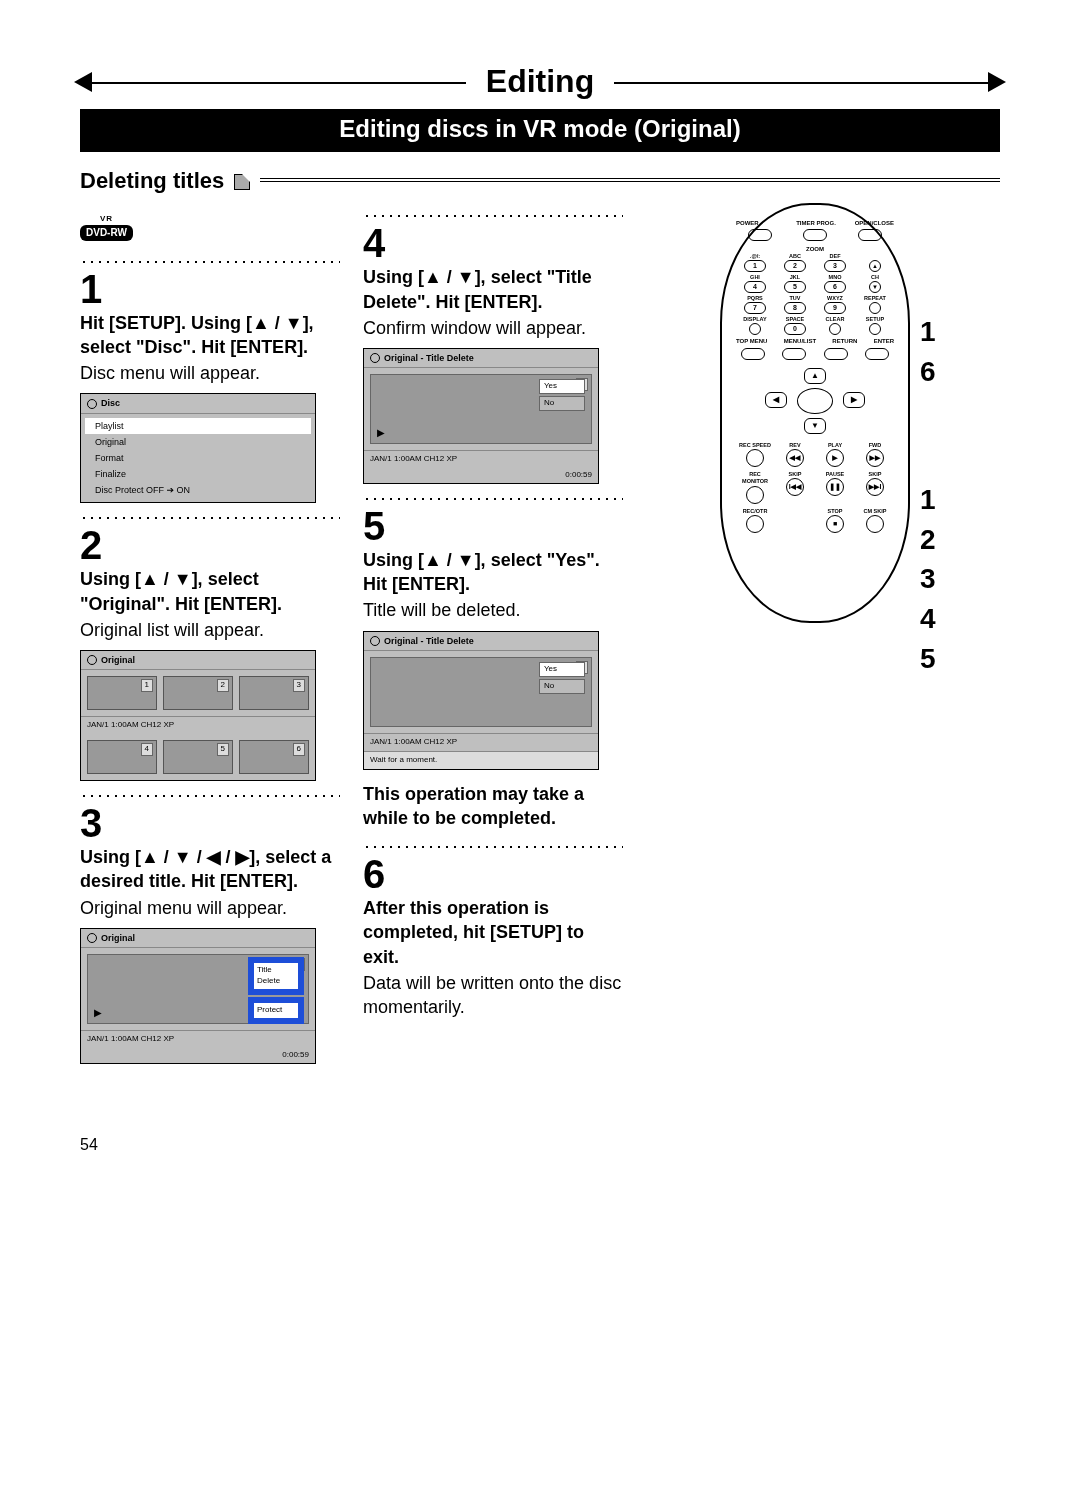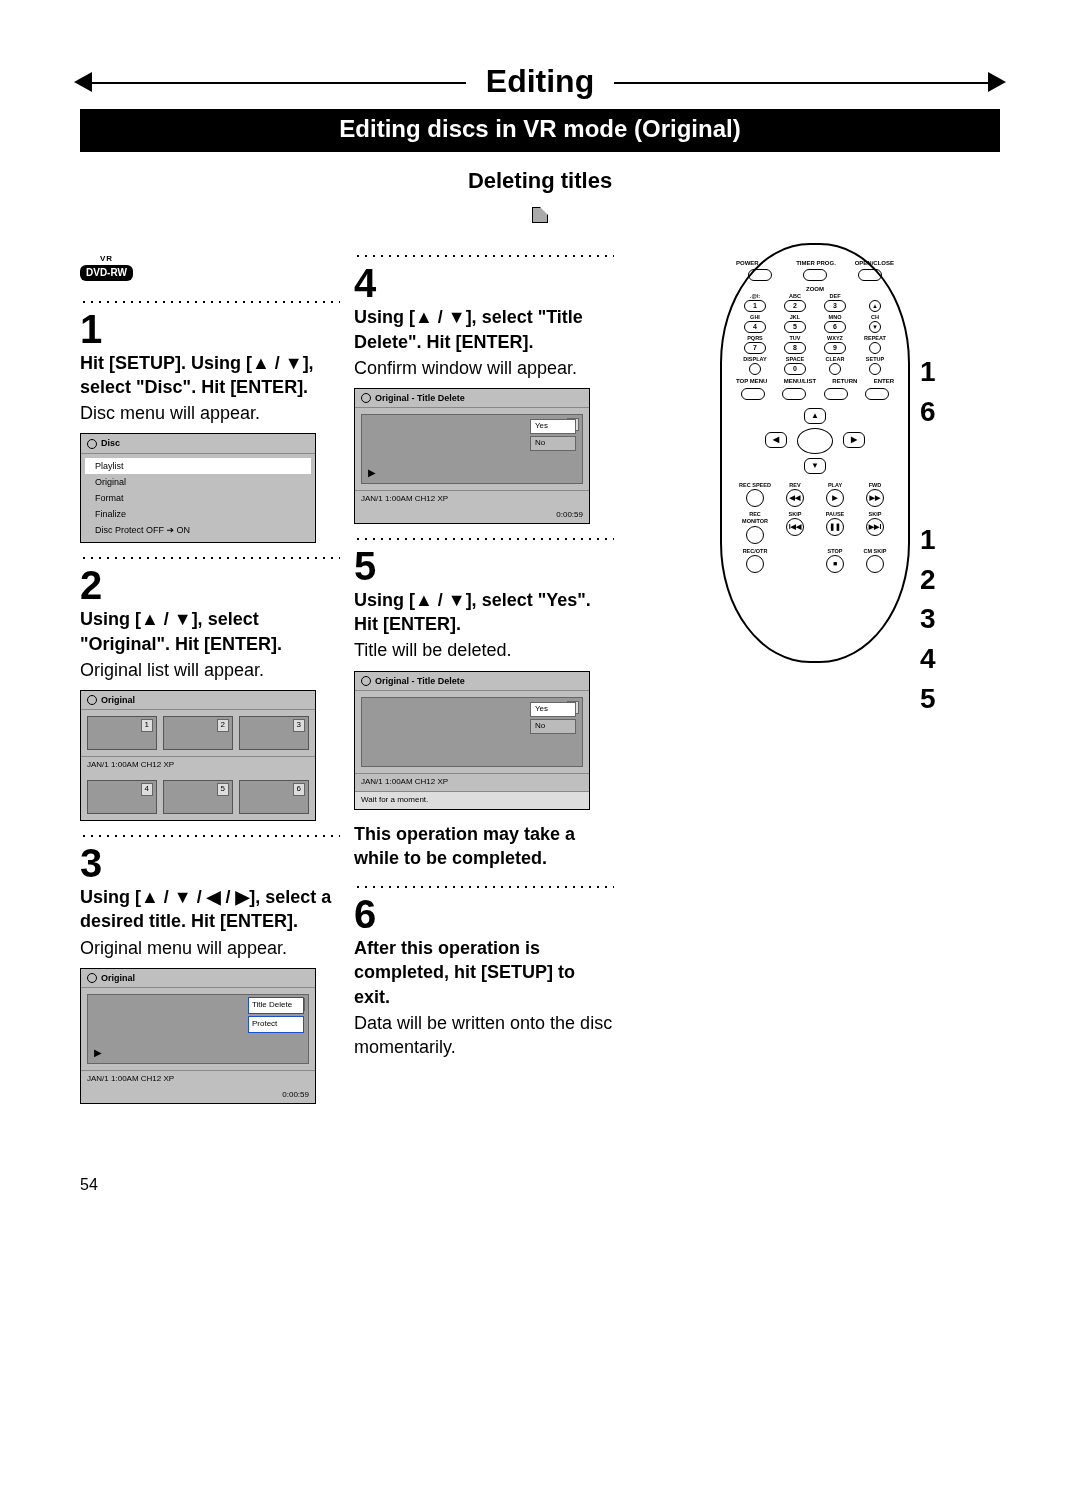--- a/index.html
+++ b/index.html
@@ -52,31 +52,30 @@
     padding: 4px 0 6px;
     margin-bottom: 14px;
   }
   .section-title {
     font-size: 22px;
     font-weight: bold;
     margin-bottom: 8px;
     display: flex;
     align-items: center;
     gap: 10px;
-    flex-direction: column;
   }
   .section-title .hr {
     flex: 1;
     height: 0;
     border-top: 4px double #000;
   }
 
   .columns {
     display: flex;
-    gap: 14px;
+    gap: 23px;
     align-items: flex-start;
   }
   .col {
     width: 260px;
   }
   .col.remote-col {
     width: 280px;
     margin-left: auto;
   }
   .dvdrw-badge {
@@ -192,21 +191,21 @@
     position:absolute; bottom:4px; left:6px;
     font-size:10px;
   }
   .osd .side-options {
     position:absolute;
     top:2px; right:-60px;
     width:56px;
     font-size:8px;
   }
   .osd .side-options div {
-    background:#fff; border:1px solid #1d4ed8;
+    background:#fff; border:6px solid #1d4ed8;
     padding:2px 3px; margin-bottom:2px;
   }
   .osd-wrap { position:relative; width:220px; }
   .osd .time-right {
     text-align:right;
     padding:2px 6px;
     font-size:8px;
   }
 
   .osd .confirm {

